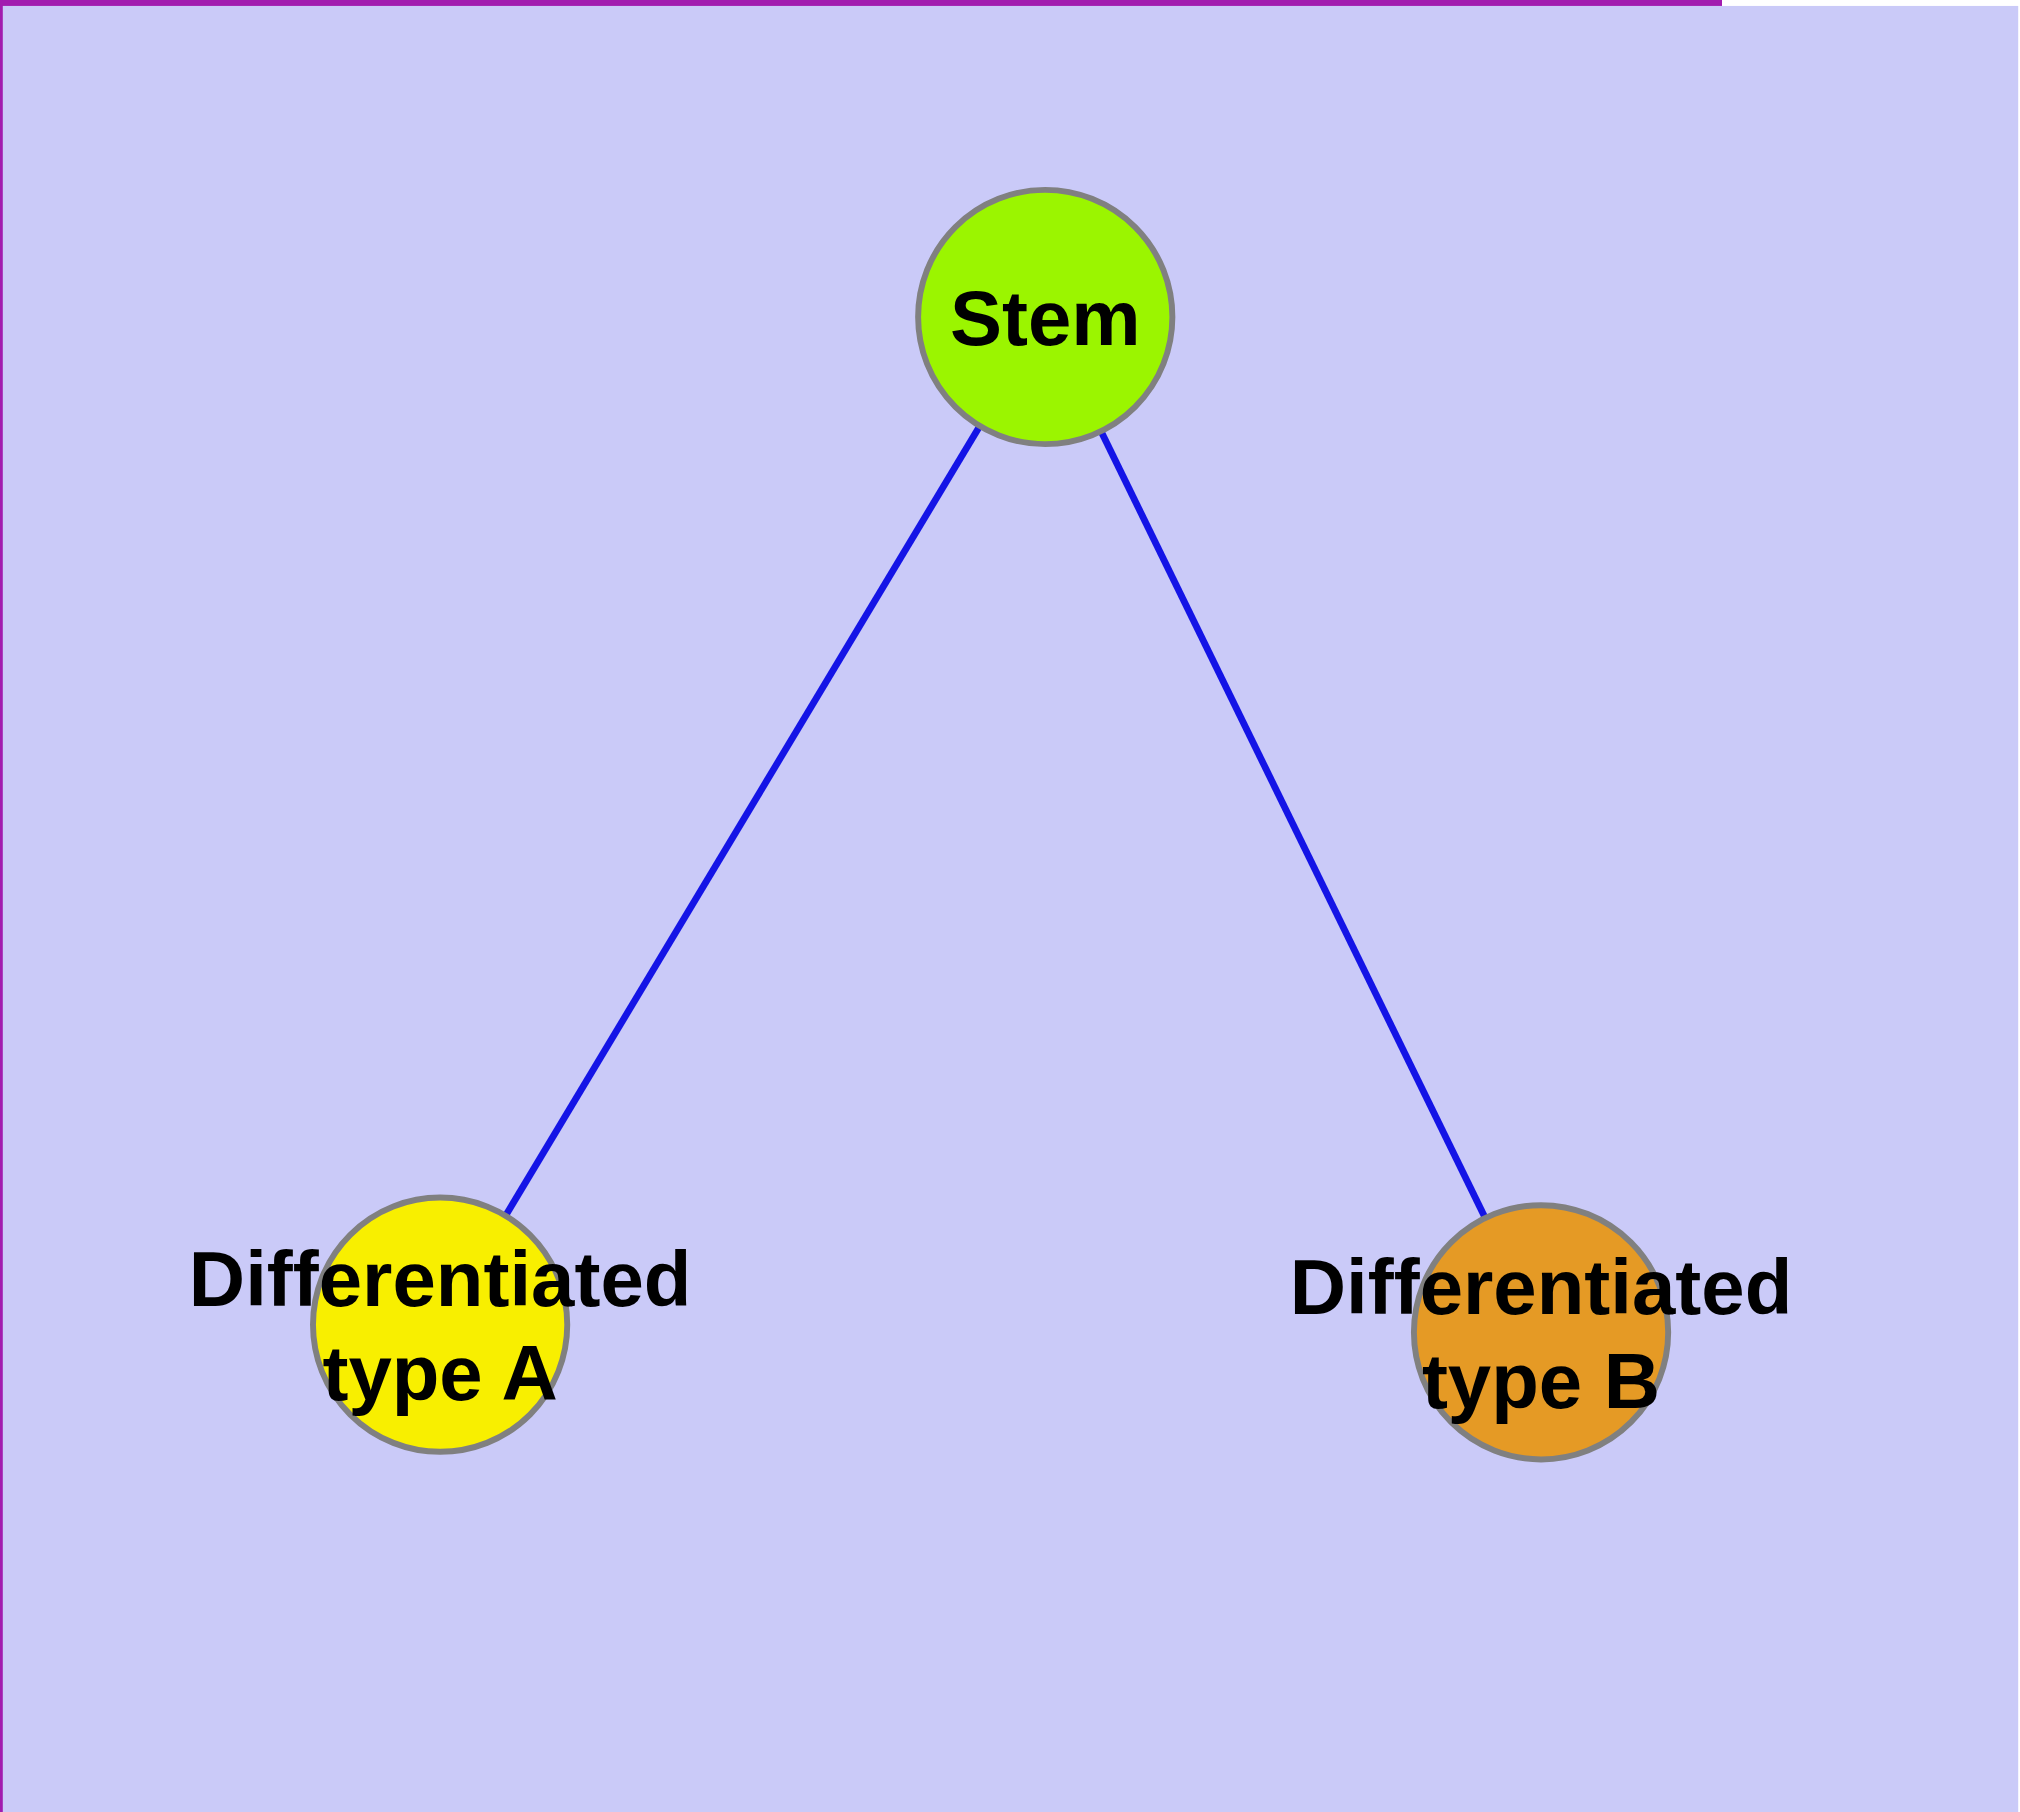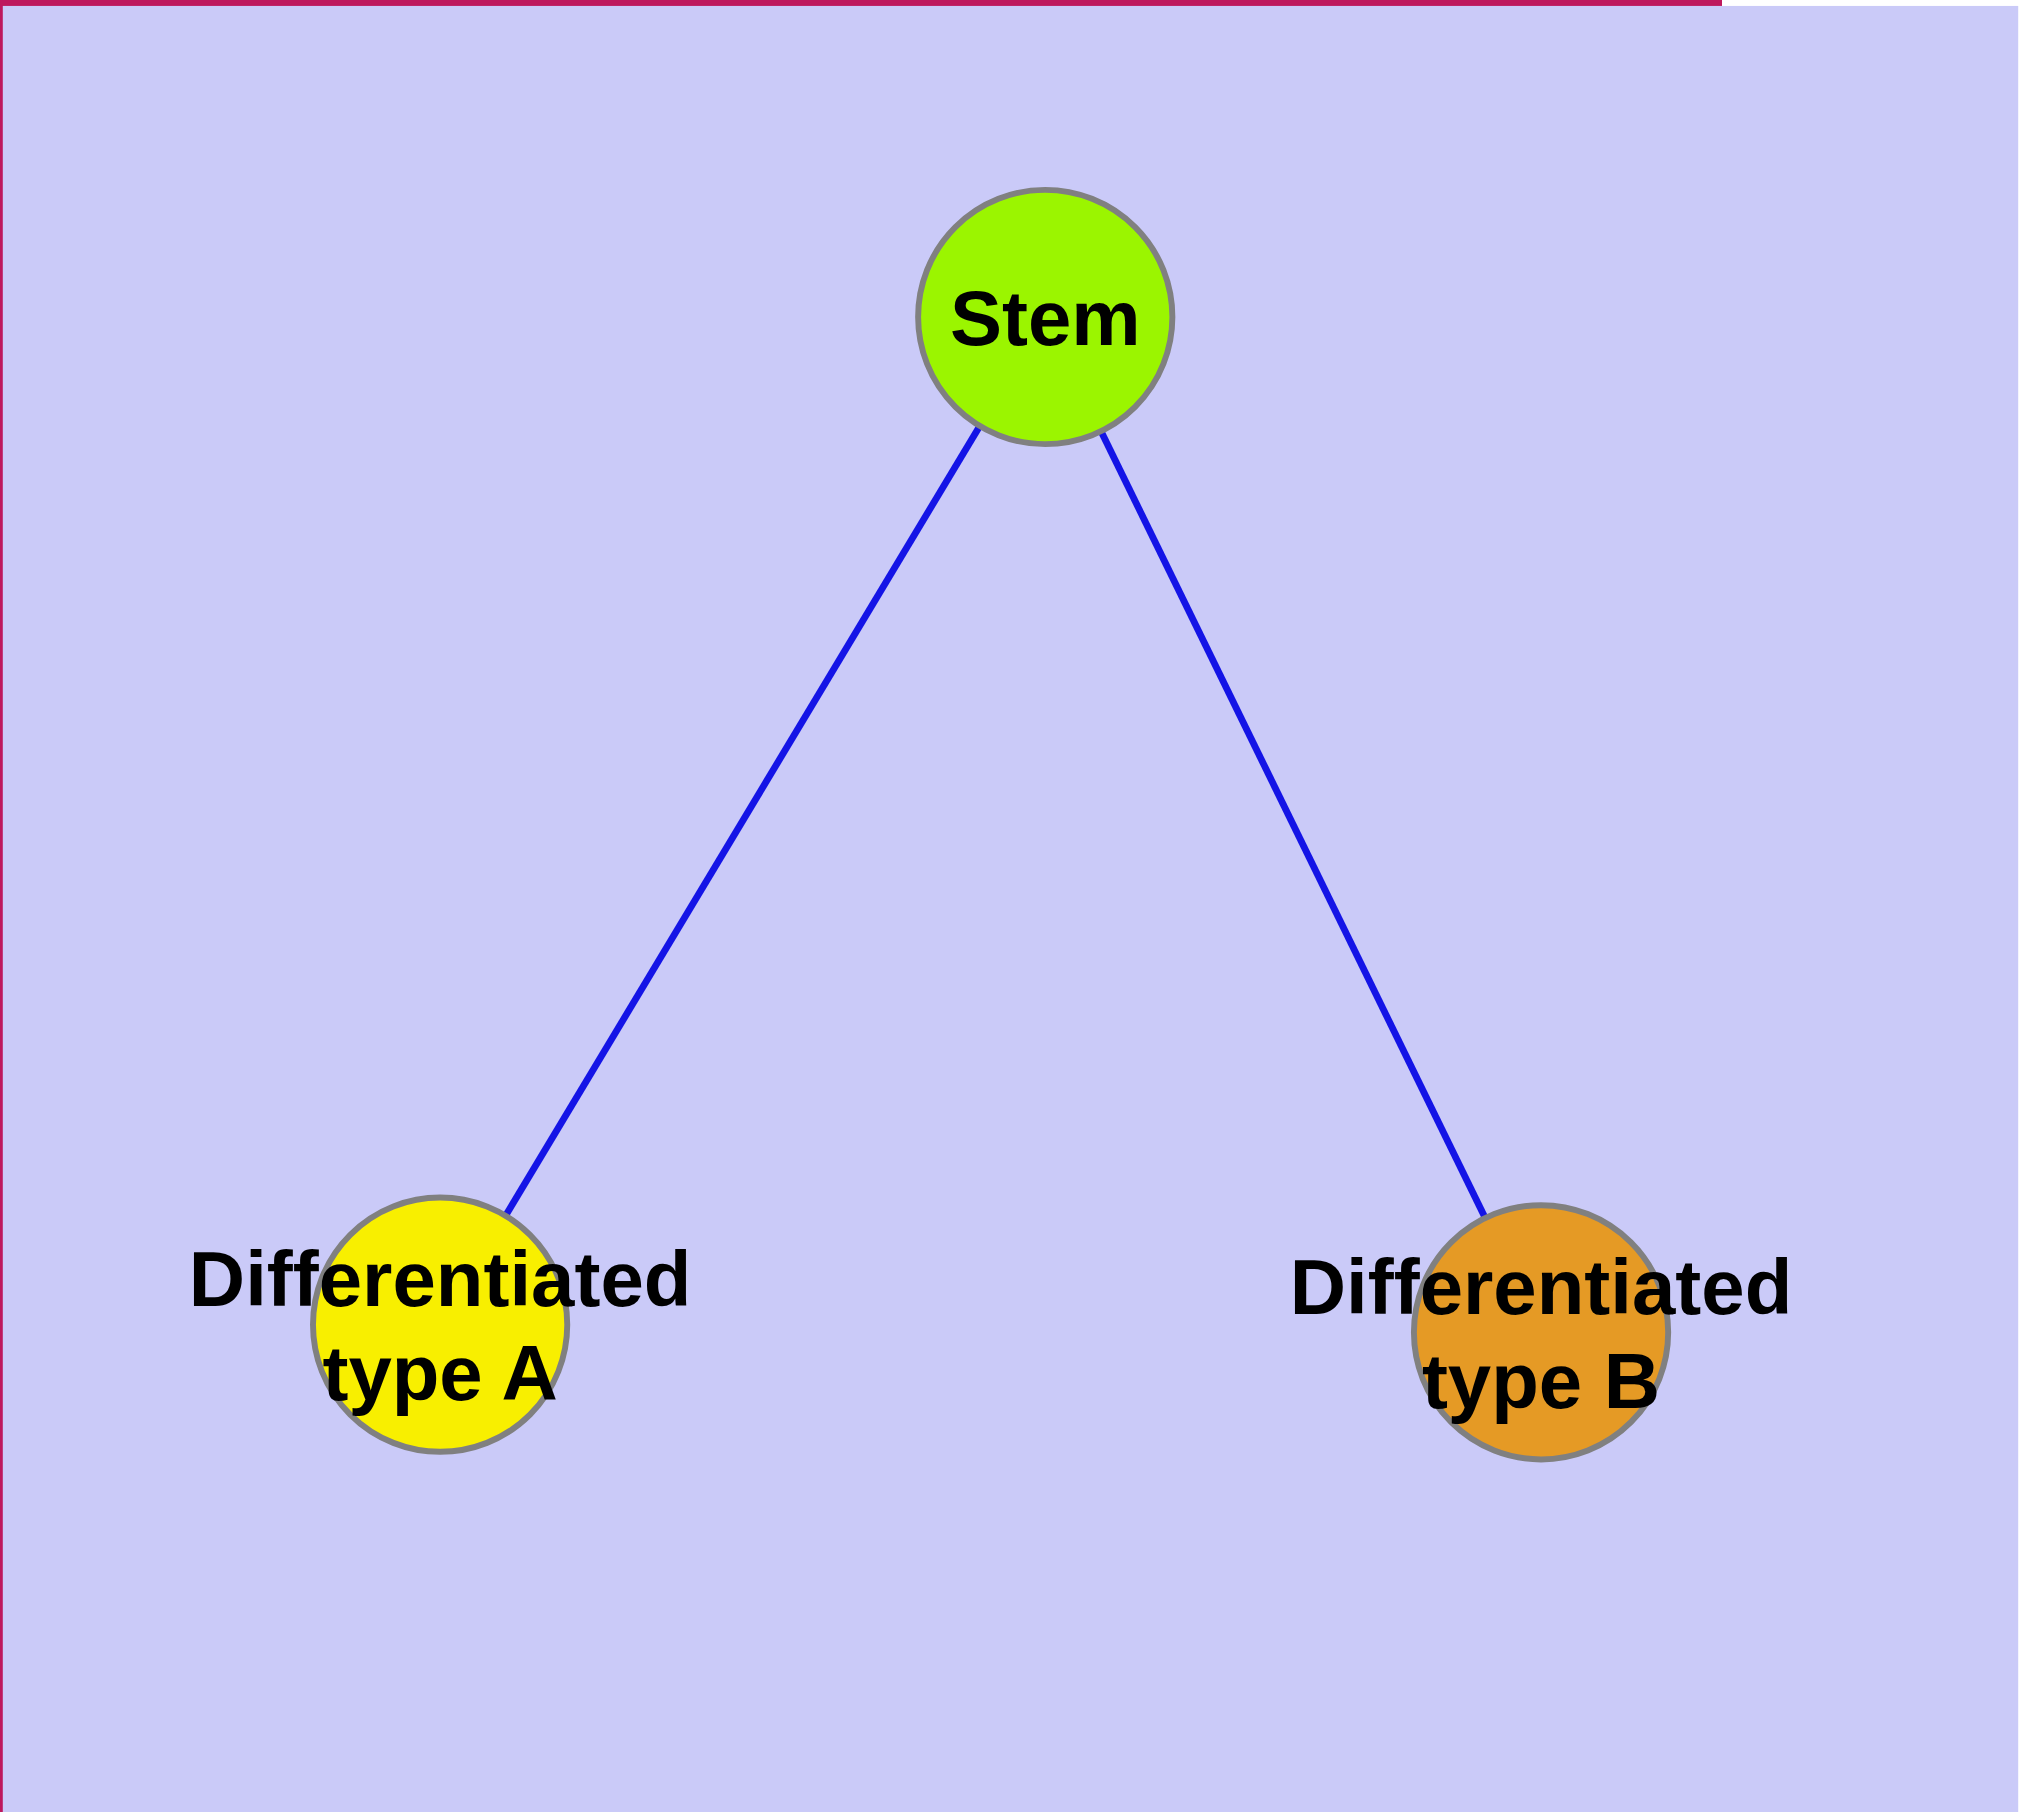--- a/index.html
+++ b/index.html
@@ -8,21 +8,21 @@
     width: 2021px;
     height: 1812px;
     background: #ffffff;
     overflow: hidden;
     font-family: "Liberation Sans", sans-serif;
   }
   .page {
     position: relative;
     width: 1722px;
     height: 1812px;
-    background: #be185d;
+    background: #a21caf;
   }
   svg.graph {
     position: absolute;
     left: 0;
     top: 0;
     width: 2021px;
     height: 1812px;
     display: block;
   }
   .edge {

